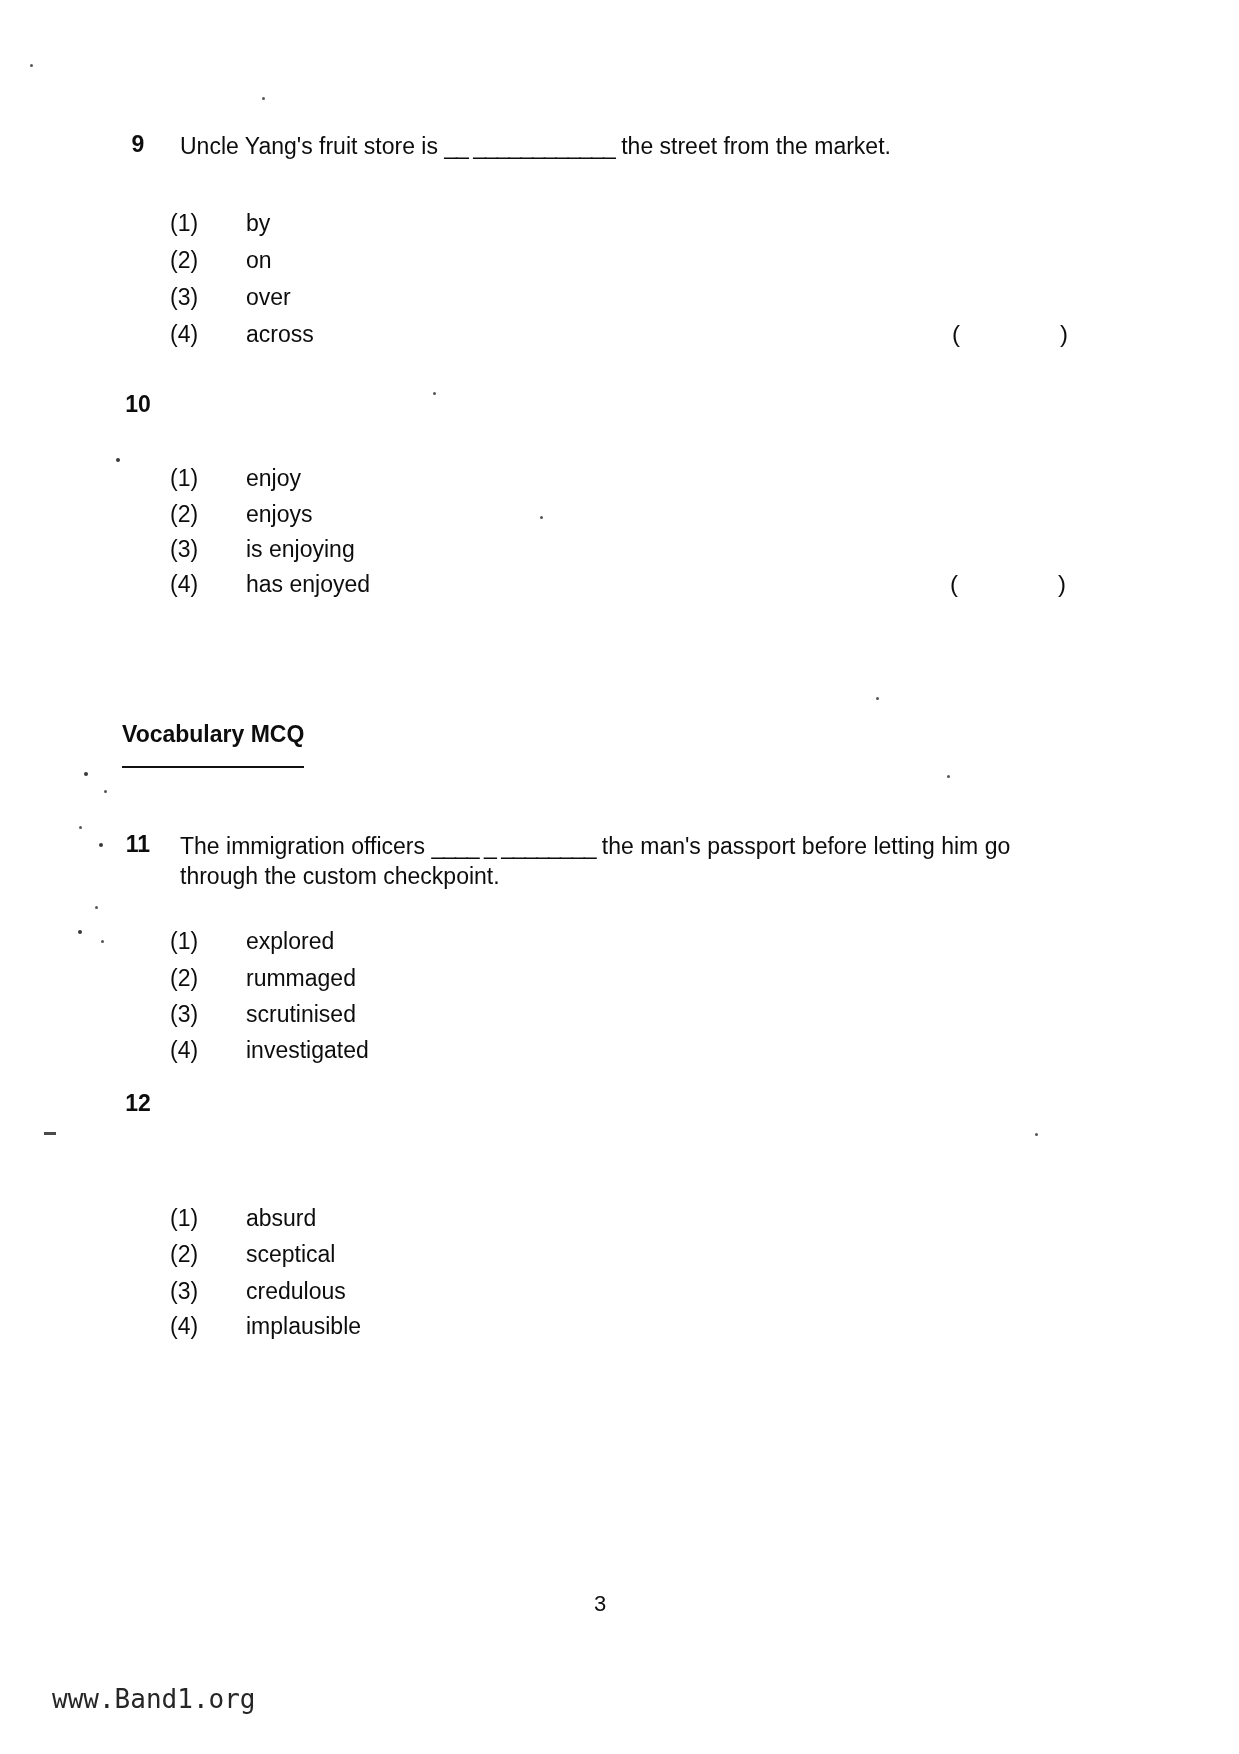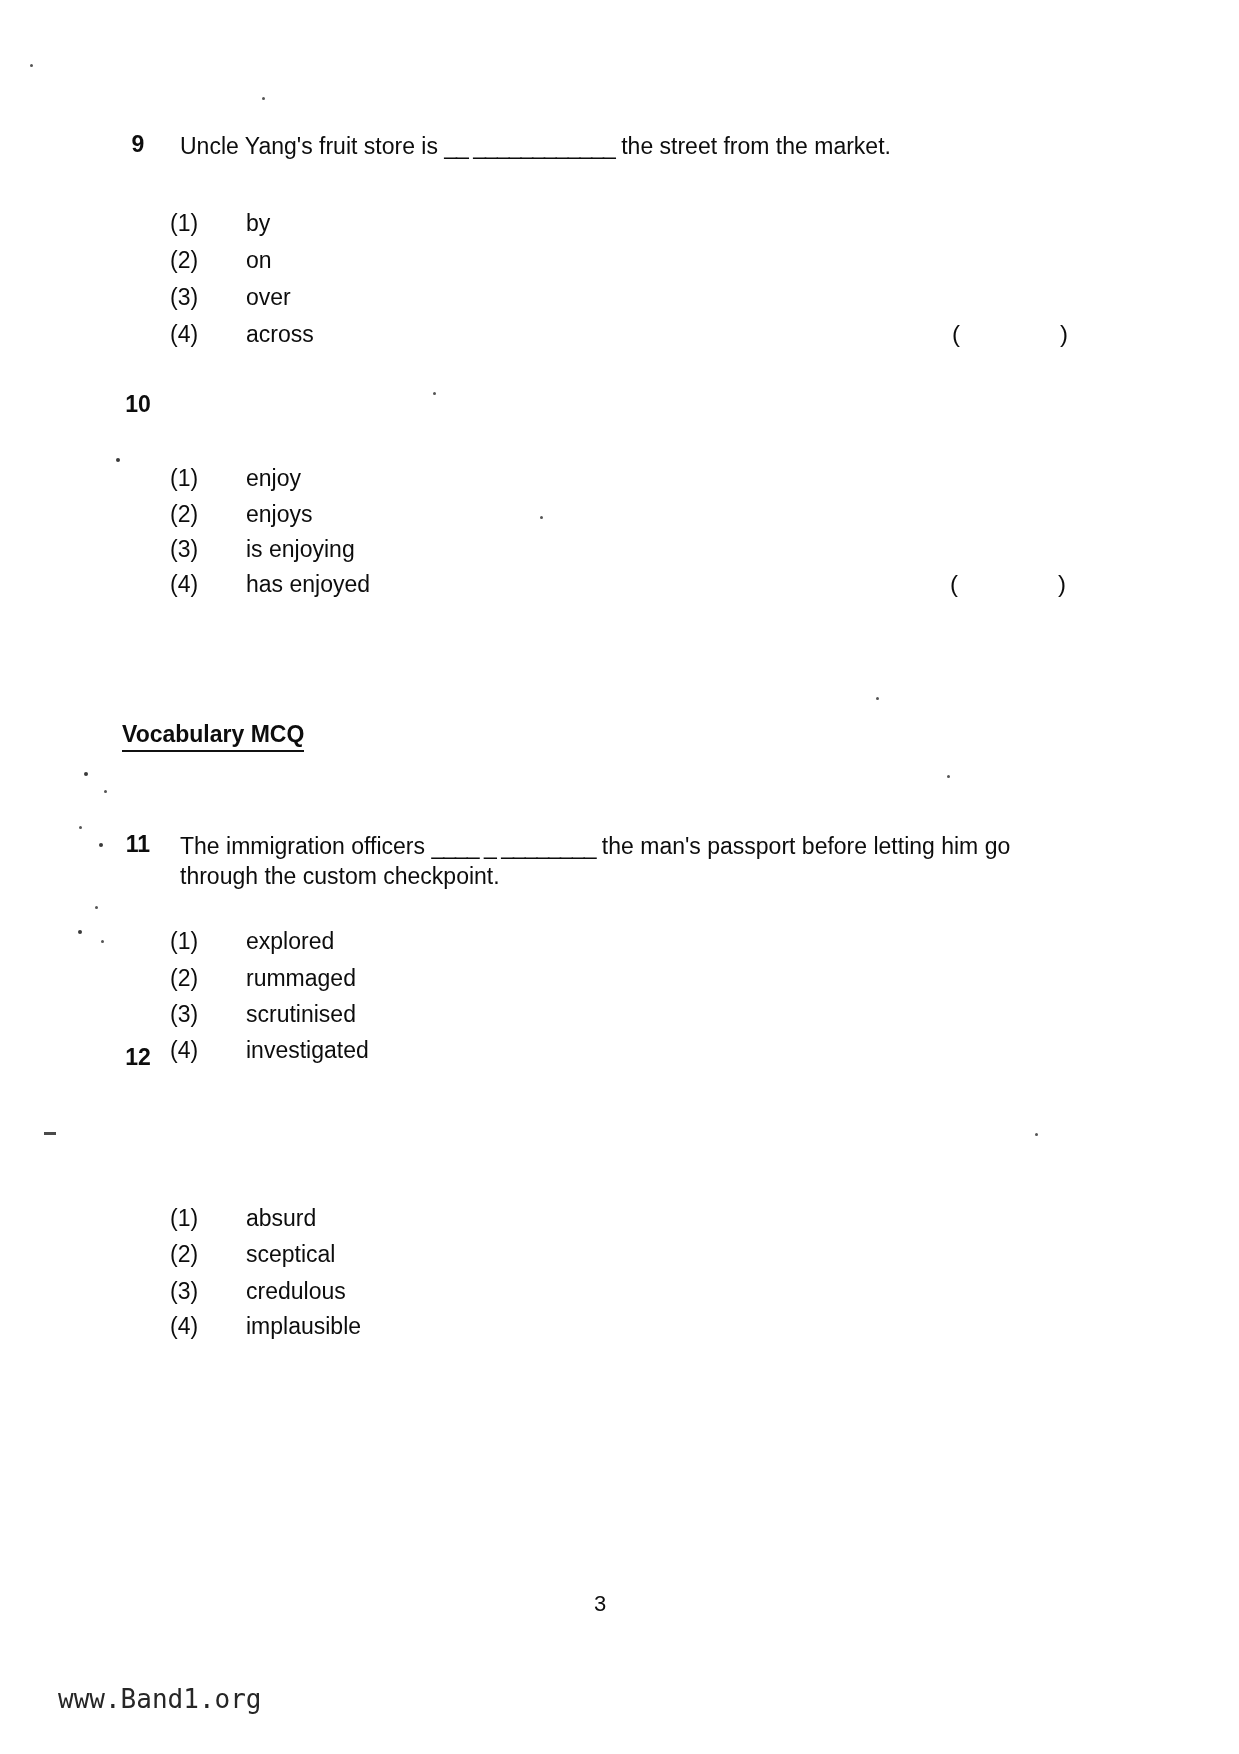--- a/index.html
+++ b/index.html
@@ -14,28 +14,28 @@
   .abs{position:absolute;}
   .qnum{position:absolute;width:44px;text-align:center;font-weight:700;}
   .stem{position:absolute;left:180px;line-height:30px;}
   .blank{letter-spacing:-1px;white-space:nowrap;text-align:right;}
   .opt{position:absolute;left:0;width:100%;height:32px;}
   .olabel{position:absolute;left:170px;white-space:nowrap;}
   .otext{position:absolute;left:246px;white-space:nowrap;text-align:right;}
   .bracket{position:absolute;font-size:24px;}
   .heading{
     position:absolute;left:122px;font-weight:700;
-    border-bottom:2px solid #111;padding-bottom:2px;
+    border-bottom:2px solid #111;padding-bottom:18px;
   }
   .instruction{position:absolute;left:122px;}
   .pagenum{position:absolute;font-size:22px;}
   .watermark{
     position:absolute;left:52px;
     font-family:"DejaVu Sans Mono","Liberation Mono",monospace;
-    font-size:26px;color:#262626;margin-left:6px;
+    font-size:26px;color:#262626;
   }
   .dot{position:absolute;width:4px;height:4px;background:#3a3a3a;border-radius:50%;}
   .dot.sm{width:3px;height:3px;background:#555;}
   .dash{position:absolute;width:12px;height:3px;background:#4a4a4a;}
 </style>
 </head>
 <body>
 
 <div class="page">
 
@@ -119,21 +119,21 @@
   </div>
   <div class="opt" style="top:1001px">
     <span class="olabel">(3)</span>
     <span class="otext">scrutinised</span>
   </div>
   <div class="opt" style="top:1037px">
     <span class="olabel">(4)</span>
     <span class="otext">investigated</span>
   </div>
 
-  <span class="qnum" style="left:116px;top:1044px">12</span>
+  <span class="qnum" style="left:116px;top:1090px">12</span>
   <div class="opt" style="top:1205px">
     <span class="olabel">(1)</span>
     <span class="otext">absurd</span>
   </div>
   <div class="opt" style="top:1241px">
     <span class="olabel">(2)</span>
     <span class="otext">sceptical</span>
   </div>
   <div class="opt" style="top:1278px">
     <span class="olabel">(3)</span>

